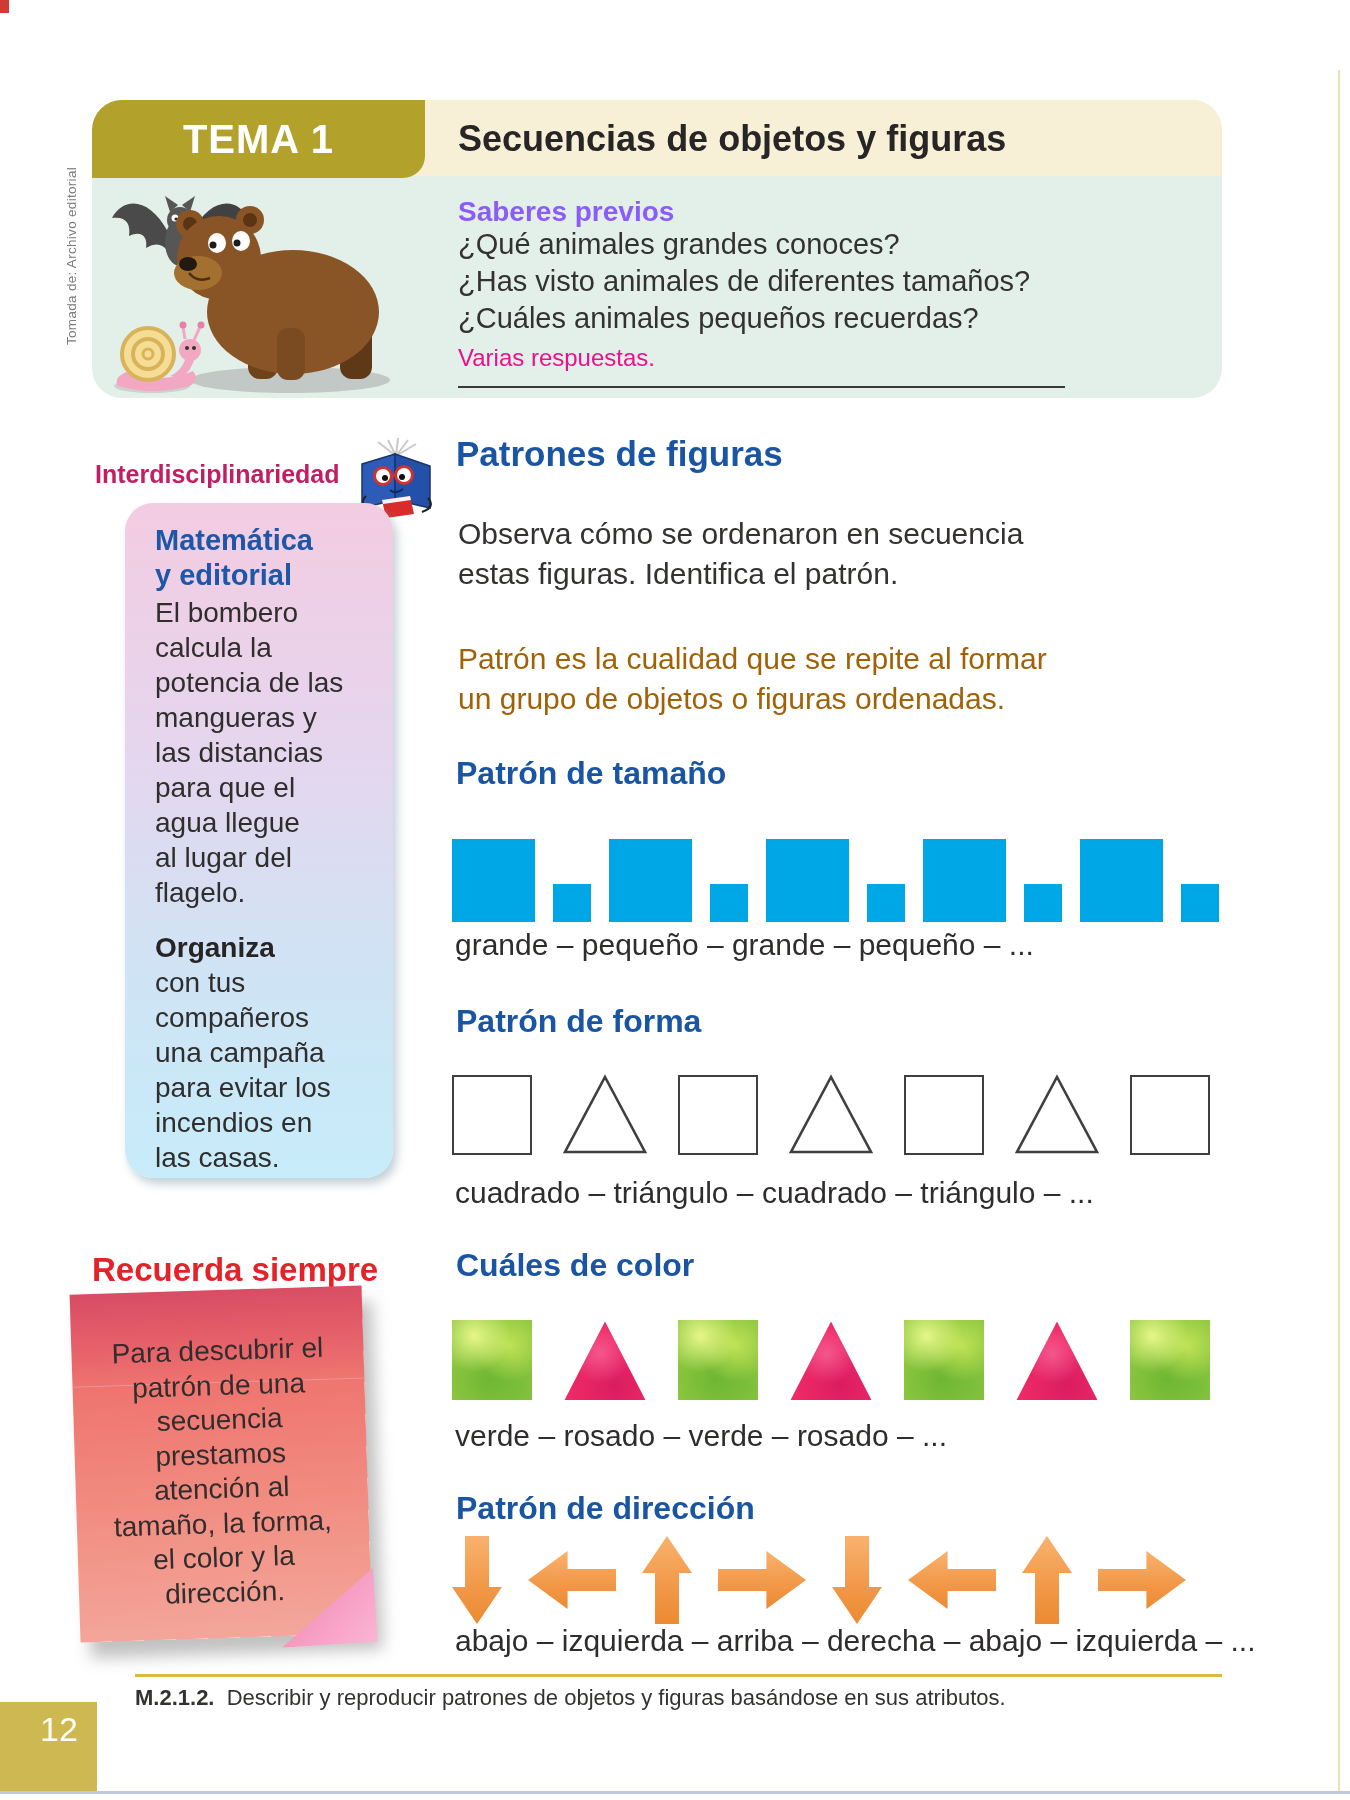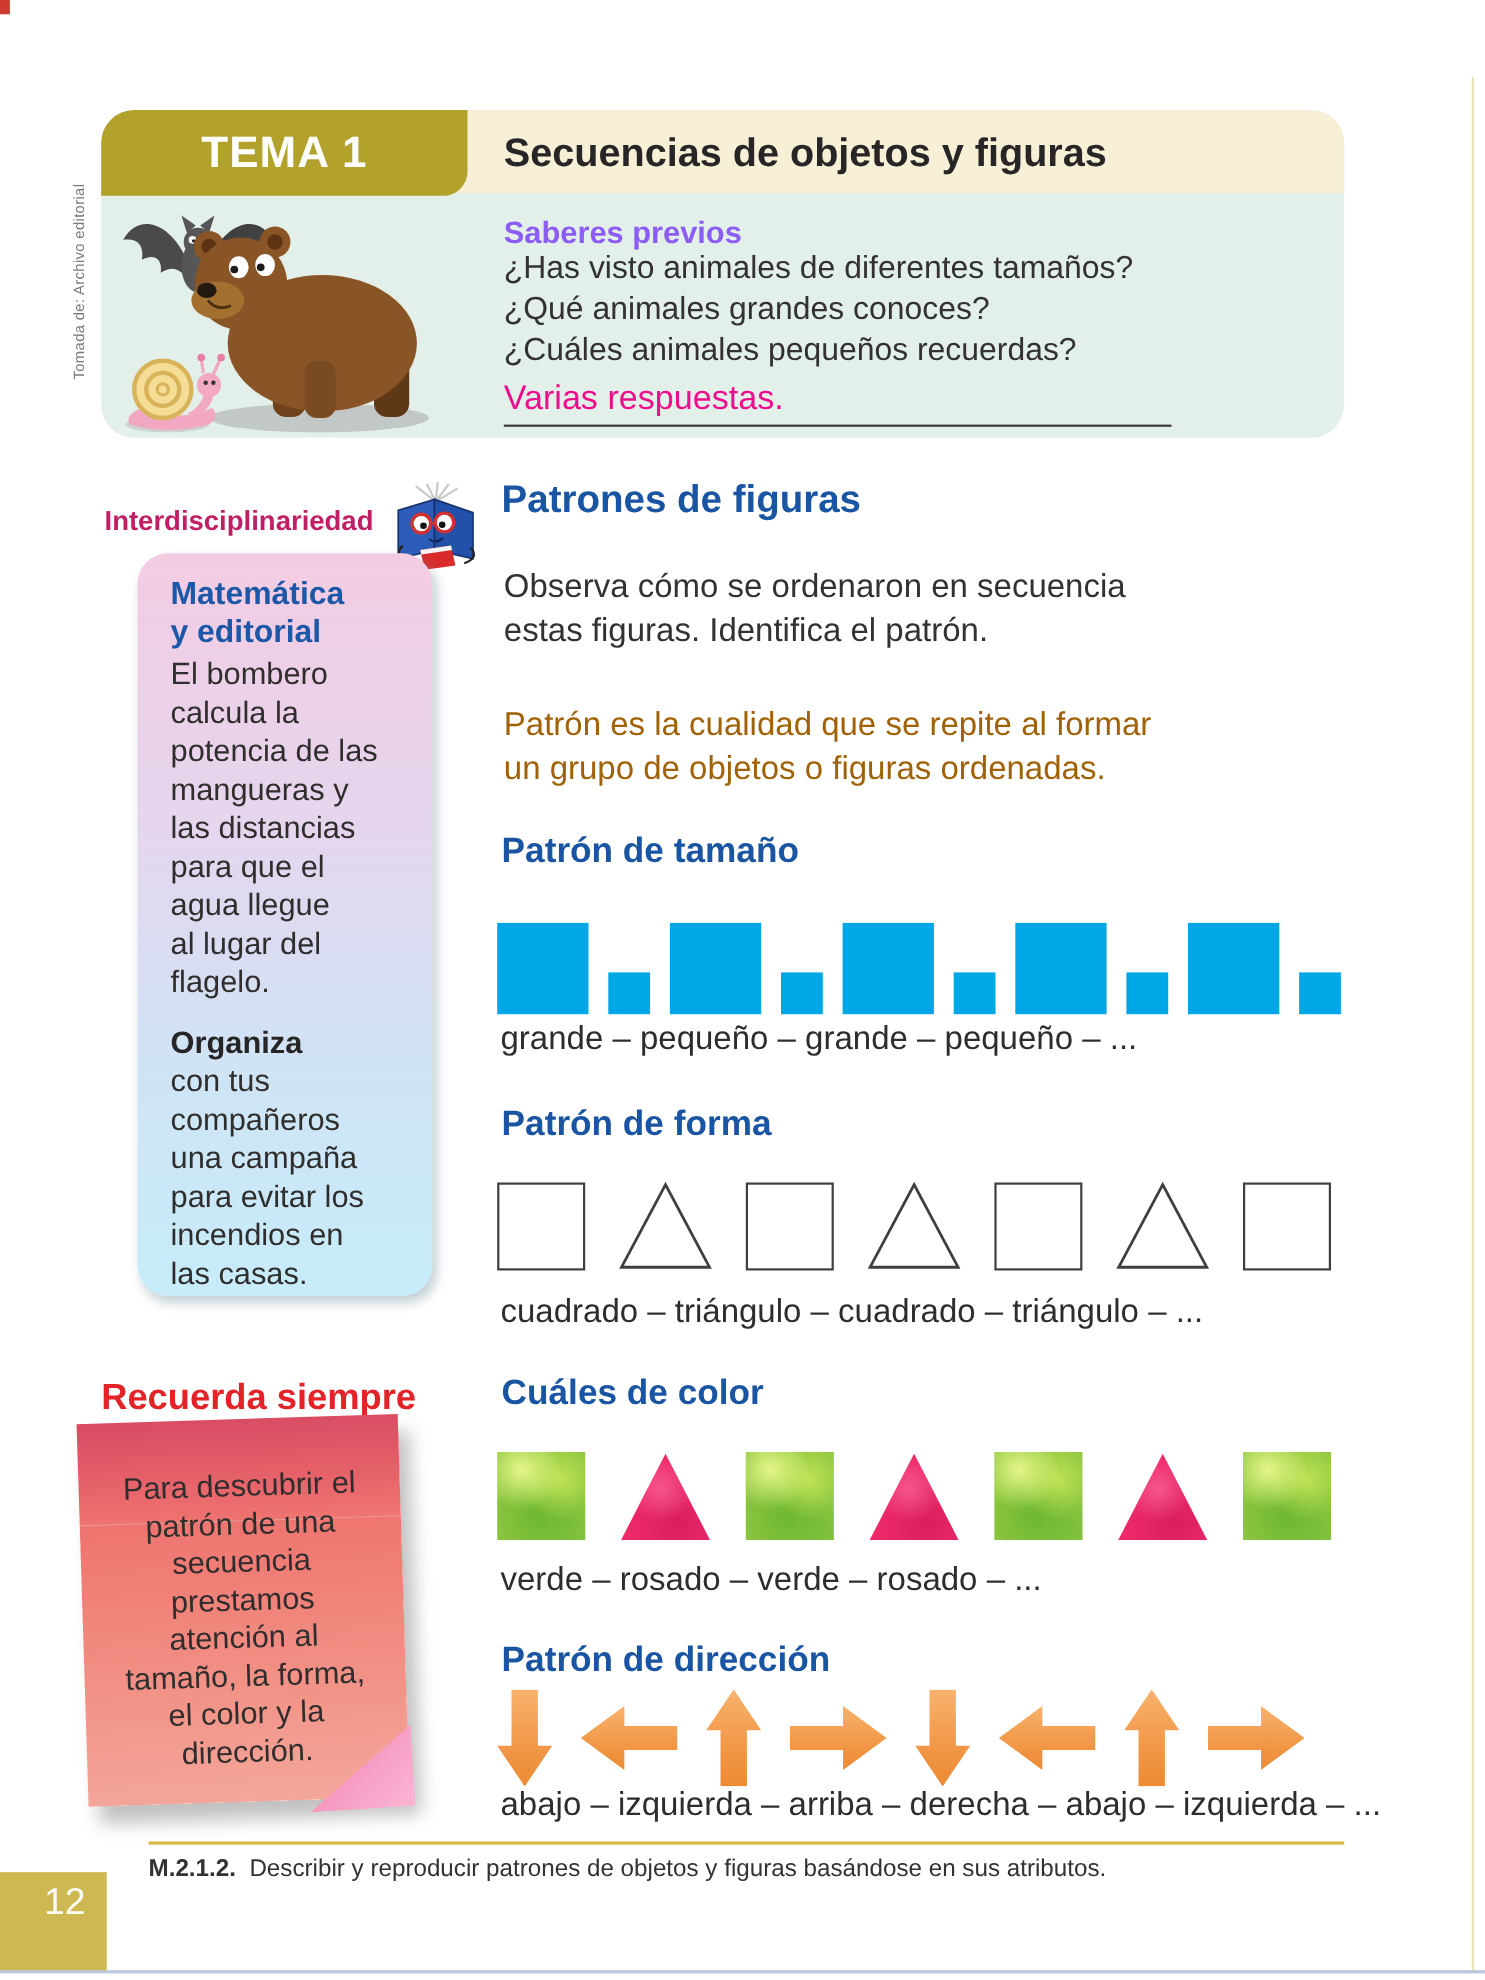--- a/index.html
+++ b/index.html
@@ -20,21 +20,21 @@
   .header-cream{position:absolute;left:0;top:0;width:100%;height:76px;background:#f8efd7;
                 border-radius:30px 30px 0 0;}
   .tema-box{position:absolute;left:0;top:0;width:333px;height:78px;background:#b2a12b;
             border-radius:30px 0 22px 0;display:flex;align-items:center;justify-content:center;}
   .tema-box span{color:#ffffff;font-size:40px;font-weight:bold;letter-spacing:1px;}
   .header-title{position:absolute;left:366px;top:18px;font-size:36px;font-weight:bold;color:#272525;}
   .saberes{position:absolute;left:366px;top:96px;font-size:28px;font-weight:bold;color:#8b5cf6;}
   .questions{position:absolute;left:366px;top:126px;font-size:29px;line-height:37px;color:#333230;}
   .answer-row{position:absolute;left:366px;top:244px;width:607px;height:42px;
               border-bottom:2.5px solid #3a3a39;}
-  .answer-row span{font-size:31px;color:#ec0f8c;}
+  .answer-row span{font-size:24px;color:#ec0f8c;}
   .animals-svg{position:absolute;left:8px;top:80px;width:340px;height:215px;}
 
   
   .inter-label{position:absolute;left:95px;top:460px;font-size:25px;font-weight:bold;color:#c21e63;}
   .mascot-svg{position:absolute;left:356px;top:438px;width:82px;height:86px;}
   .side-card{position:absolute;left:125px;top:503px;width:268px;height:675px;border-radius:28px;
              background:linear-gradient(180deg,#f3cce2 0%,#e4d6ee 38%,#cfe4f5 70%,#c7ecfa 100%);
              box-shadow:4px 6px 10px rgba(125,150,165,.45);box-sizing:border-box;
              padding:20px 14px 0 30px;}
   .side-card h3{margin:0;font-size:29px;line-height:35px;font-weight:bold;color:#1c57a8;}
@@ -160,22 +160,22 @@
         <circle cx="87" cy="168" r="2" fill="#333333"></circle>
           <circle cx="94" cy="168" r="2" fill="#333333"></circle>
         <circle cx="48" cy="174" r="26" fill="#f5dd96" stroke="#d9b35a" stroke-width="4"></circle>
         <circle cx="48" cy="174" r="15" fill="none" stroke="#d9b35a" stroke-width="4"></circle>
         <circle cx="48" cy="174" r="5" fill="none" stroke="#d9b35a" stroke-width="3"></circle>
       </g>
     </svg>
 
     <div class="saberes">Saberes previos</div>
     <div class="questions">
+      <div>¿Qué animales grandes conoces?</div>
       <div>¿Has visto animales de diferentes tamaños?</div>
-      <div>¿Qué animales grandes conoces?</div>
       <div>¿Cuáles animales pequeños recuerdas?</div>
     </div>
     <div class="answer-row">
       <span>Varias respuestas.</span>
     </div>
   </div>
 
   <div class="inter-label">Interdisciplinariedad</div>
 
   <svg class="mascot-svg" viewBox="0 0 82 86">

